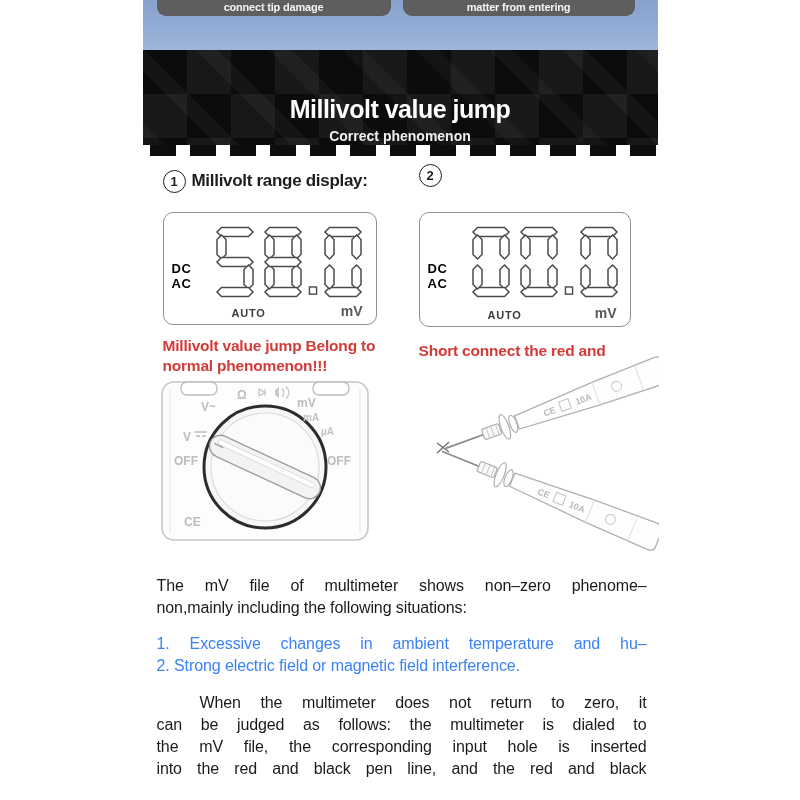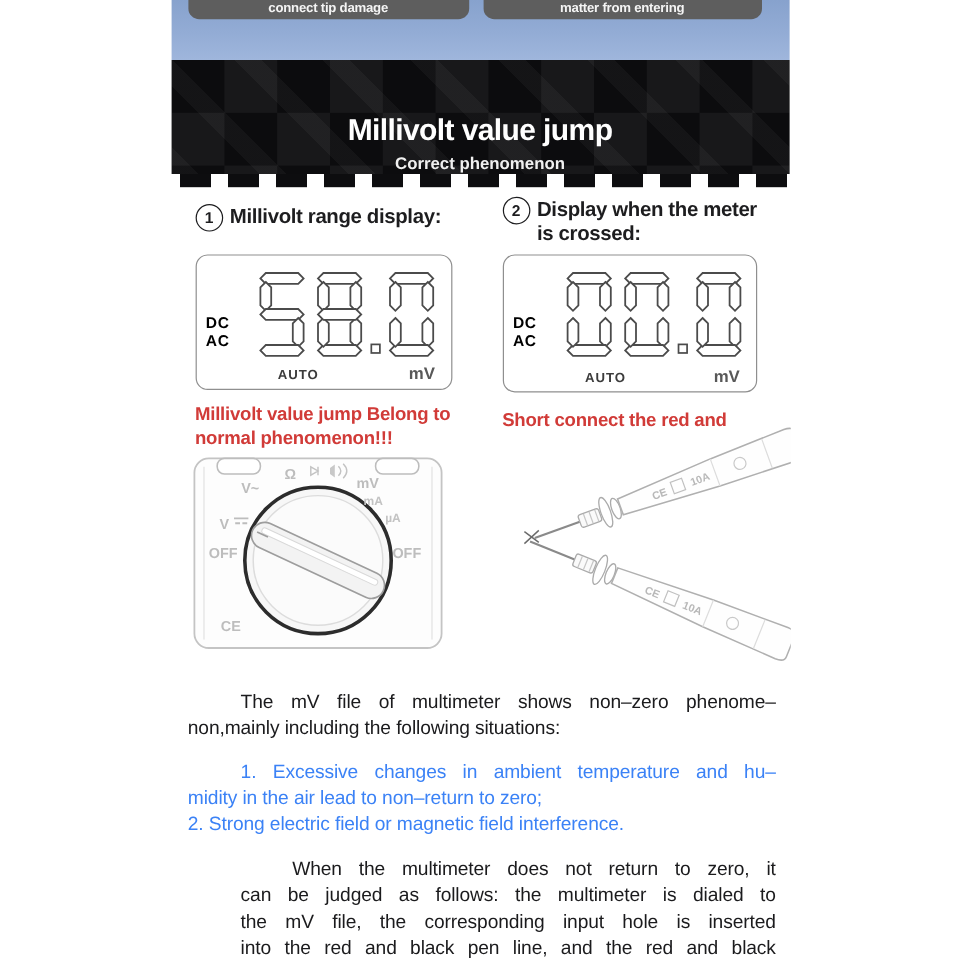--- a/index.html
+++ b/index.html
@@ -56,21 +56,21 @@
   .caption{position:absolute;color:#d13b38;font-weight:bold;font-size:15.5px;line-height:20px;letter-spacing:-0.2px;}
   .cap1{left:20px;top:191px;width:250px;}
   .cap2{left:276px;top:196px;width:240px;}
 
   .dial-svg{position:absolute;left:12px;top:234px;}
   .probes-svg{position:absolute;left:266px;top:210px;}
 
   
   .textblock{position:absolute;left:14px;top:430px;width:490px;font-size:16px;color:#1b1b1d;letter-spacing:-0.1px;}
   .bl{line-height:22px;text-align:justify;}
-  .jl{text-align-last:justify;margin-left:44px;}
+  .jl{text-align-last:justify;}
   .indent{text-indent:43px;}
   .red{color:#3b82f6;}
   .gap-a{margin-top:14px;}
   .gap-b{margin-top:15px;}
 
   svg text{font-family:"Liberation Sans", sans-serif;}
   .dial-label{fill:#bdbdbd;font-size:12px;font-weight:bold;}
   .dial-label-sm{fill:#c3c3c3;font-size:10px;font-weight:bold;}
   .pm{font-size:9px;fill:#b8b8b8;font-weight:bold;}
 </style>
@@ -91,24 +91,20 @@
   </div>
 
   <div class="content">
 
     <div class="heading h1">
       <span class="circ">1</span>
       <span>Millivolt range display:</span>
     </div>
     <div class="heading h2">
       <span class="circ">2</span>
-      <span>
-        <div>Display when the meter</div>
-        <div>is crossed:</div>
-      </span>
     </div>
 
     <div class="lcd lcd1">
       <div class="lcd-modes">
         <div>DC</div>
         <div>AC</div>
       </div>
       <div class="lcd-digits">
           <svg class="dg" viewBox="0 0 56 100">
             <polygon points="10,4 46,4 52,10 46,16 10,16 4,10" fill="#fff" stroke="#4b4b4b" stroke-width="2"></polygon>
@@ -261,21 +257,20 @@
         <text x="128" y="4" class="pm">10A</text>
         <circle cx="172" cy="0" r="5" fill="none" stroke="#c9c9c9" stroke-width="1"></circle>
       </g>
     </svg>
 
     <div class="textblock">
       <div class="bl jl">The mV file of multimeter shows non–zero phenome–</div>
       <div class="bl">non,mainly including the following situations:</div>
 
       <div class="bl jl red gap-a">1. Excessive changes in ambient temperature and hu–</div>
-      <div class="bl red">midity in the air lead to non–return to zero;</div>
       <div class="bl red">2. Strong electric field or magnetic field interference.</div>
 
       <div class="bl jl indent gap-b">When the multimeter does not return to zero, it</div>
       <div class="bl jl">can be judged as follows: the multimeter is dialed to</div>
       <div class="bl jl">the mV file, the corresponding input hole is inserted</div>
       <div class="bl jl">into the red and black pen line, and the red and black</div>
     </div>
 
   </div>
 </div>

